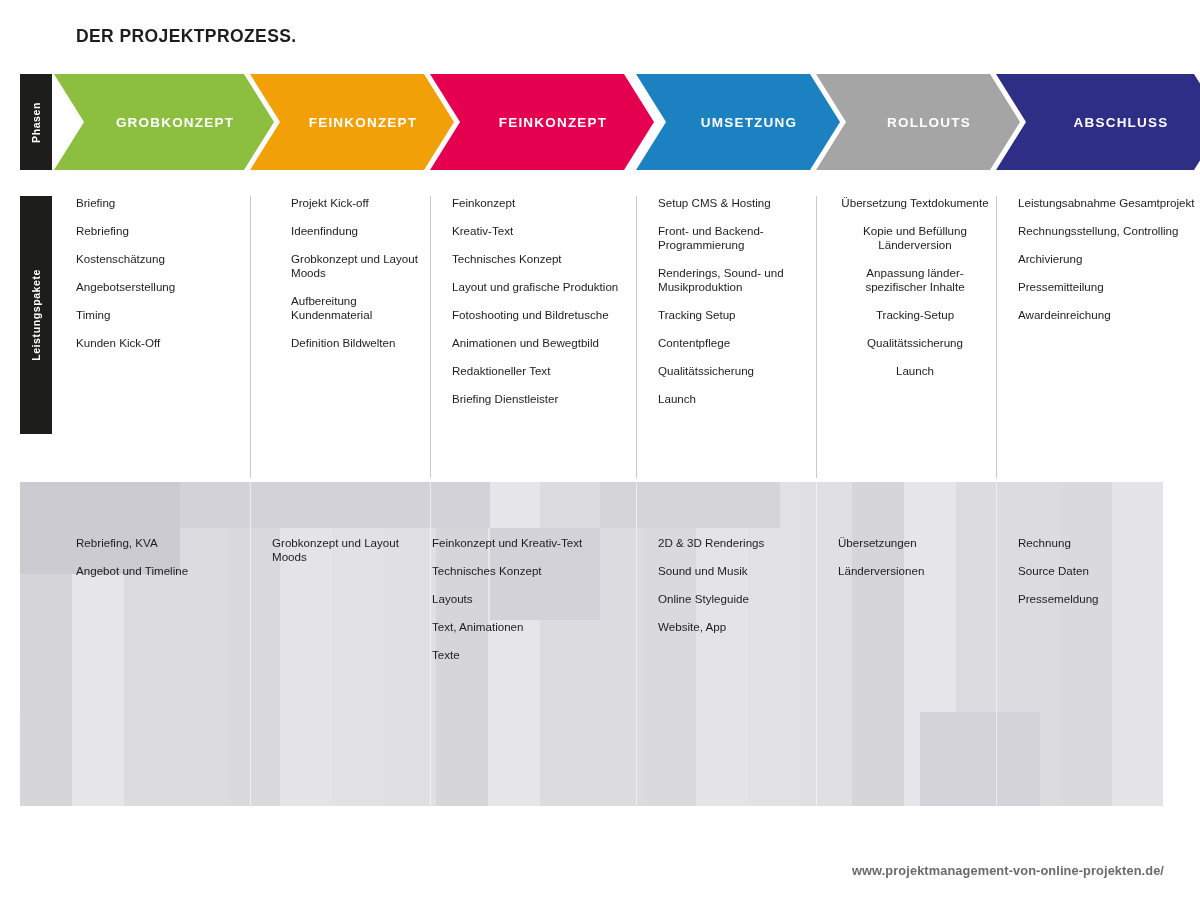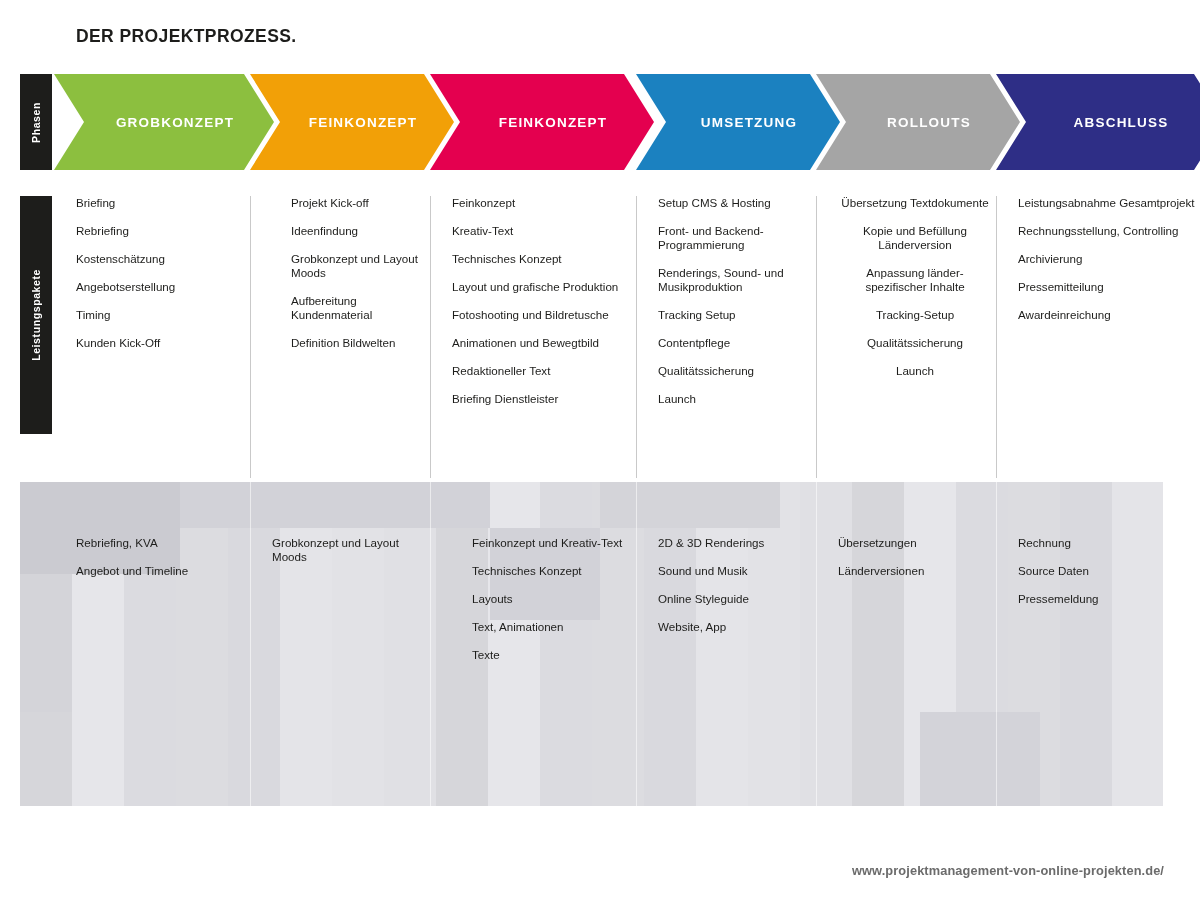--- a/index.html
+++ b/index.html
@@ -448,21 +448,21 @@
   </div>
 
 <div id="deliverables-row">
     <div class="dlv-col" style="left: 0px; width: 192px;">
       <div class="dlv-item">Rebriefing, KVA</div>
       <div class="dlv-item">Angebot und Timeline</div>
     </div>
     <div class="dlv-col" style="left: 196px; width: 176px;">
       <div class="dlv-item">Grobkonzept und Layout Moods</div>
     </div>
-    <div class="dlv-col" style="left: 396px; width: 196px;">
+    <div class="dlv-col" style="left: 356px; width: 196px;">
       <div class="dlv-item">Feinkonzept und Kreativ-Text</div>
       <div class="dlv-item">Technisches Konzept</div>
       <div class="dlv-item">Layouts</div>
       <div class="dlv-item">Text, Animationen</div>
       <div class="dlv-item">Texte</div>
     </div>
     <div class="dlv-col" style="left: 582px; width: 176px;">
       <div class="dlv-item">2D &amp; 3D Renderings</div>
       <div class="dlv-item">Sound und Musik</div>
       <div class="dlv-item">Online Styleguide</div>

